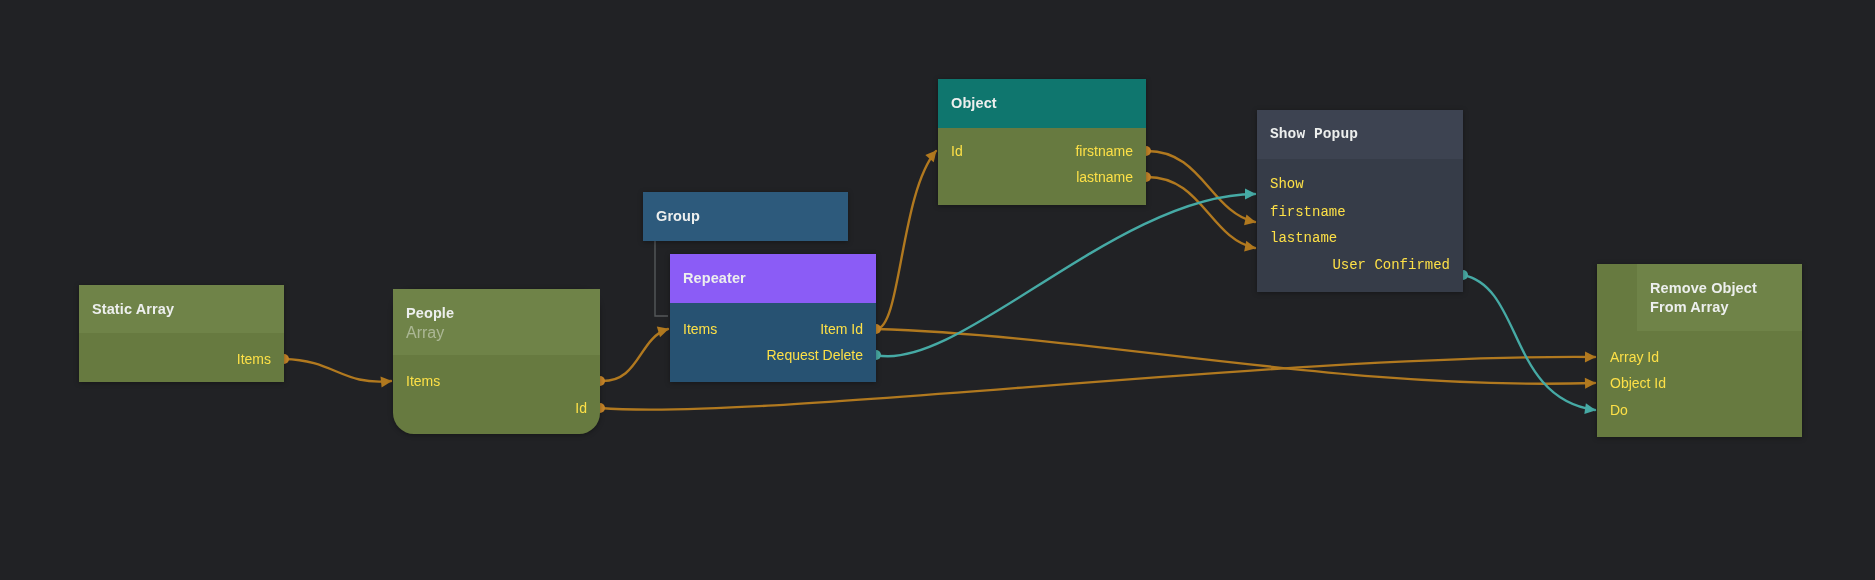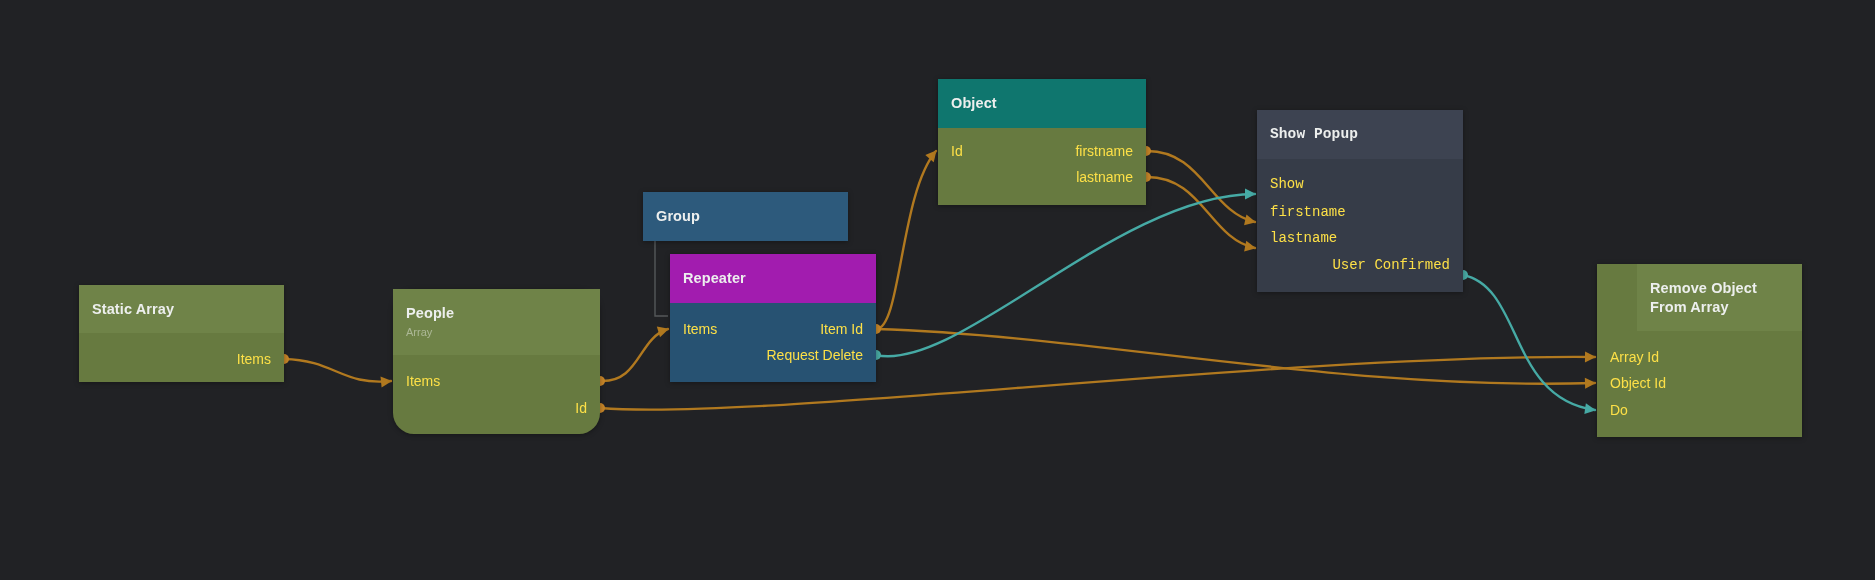--- a/index.html
+++ b/index.html
@@ -18,21 +18,21 @@
   }
   .node-header{
     display:flex;flex-direction:column;justify-content:center;
     padding:0 13px;box-sizing:border-box;
   }
   .node-title{
     color:#edefee;font-size:14.5px;font-weight:600;
     line-height:19px;letter-spacing:0.1px;
   }
   .node-subtitle{
-    color:rgba(255,255,255,0.42);font-size:11px;line-height:17px;margin-top:1px;
+    color:rgba(255,255,255,0.42);font-size:16px;line-height:17px;margin-top:1px;
   }
   .port-label{
     position:absolute;height:18px;line-height:18px;
     font-size:14px;color:#fde047;white-space:nowrap;
   }
   .port-label.left{left:13px;}
   .port-label.right{right:13px;text-align:right;}
   .hier{fill:none;stroke-width:1.4;}
   .wire{fill:none;stroke-width:2.4;stroke-linecap:round;}
 </style>
@@ -82,21 +82,21 @@
       </div>
       <div class="port-label left" style="top: 83px;">Items</div>
       <div class="port-label right" style="top: 110px;">Id</div>
     </div>
     <div class="node" style="left: 643px; top: 192px; width: 205px; height: 49px; background: rgb(39, 82, 114);">
       <div class="node-header" style="height: 49px; background: rgb(45, 90, 124);">
         <div class="node-title">Group</div>
       </div>
     </div>
     <div class="node" style="left: 670px; top: 254px; width: 206px; height: 128px; background: rgb(39, 82, 114);">
-      <div class="node-header" style="height: 49px; background: #a21caf;">
+      <div class="node-header" style="height: 49px; background: #8b5cf6;">
         <div class="node-title">Repeater</div>
       </div>
       <div class="port-label left" style="top: 66px;">Items</div>
       <div class="port-label right" style="top: 66px; margin-left: 28px;">Item Id</div>
       <div class="port-label right" style="top: 92px;">Request Delete</div>
     </div>
     <div class="node" style="left: 938px; top: 79px; width: 208px; height: 126px; background: rgb(103, 122, 64);">
       <div class="node-header" style="height: 49px; background: #0f766e;">
         <div class="node-title">Object</div>
       </div>

